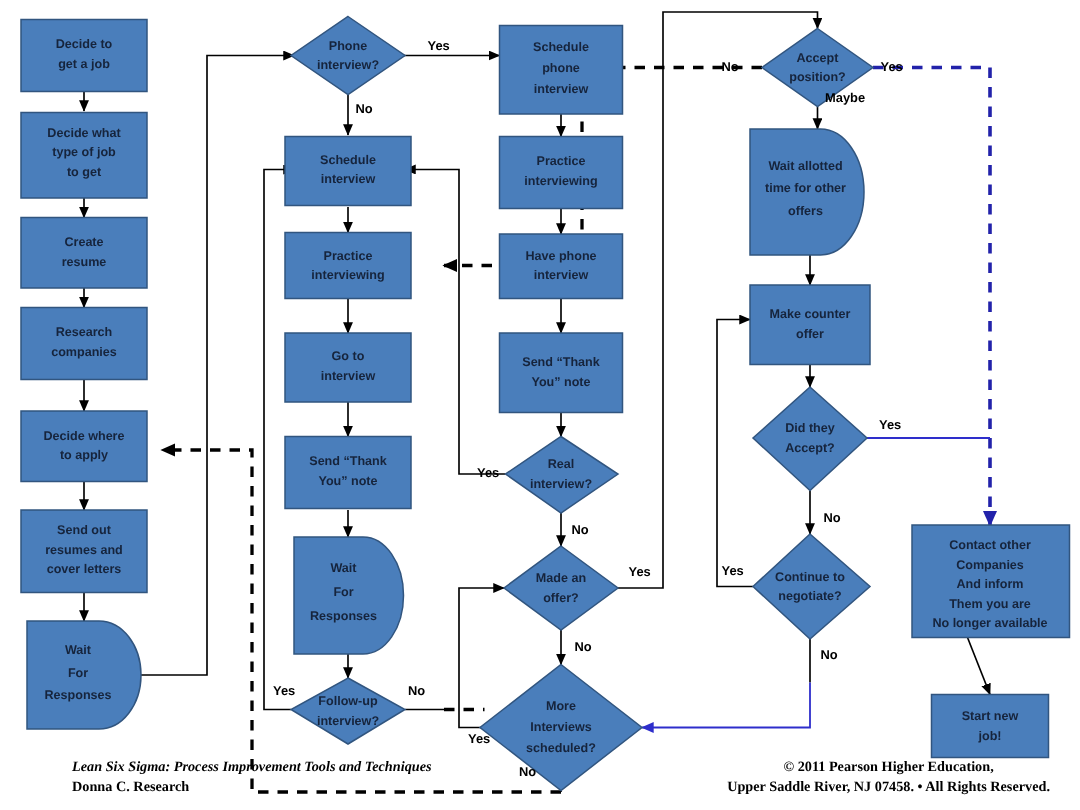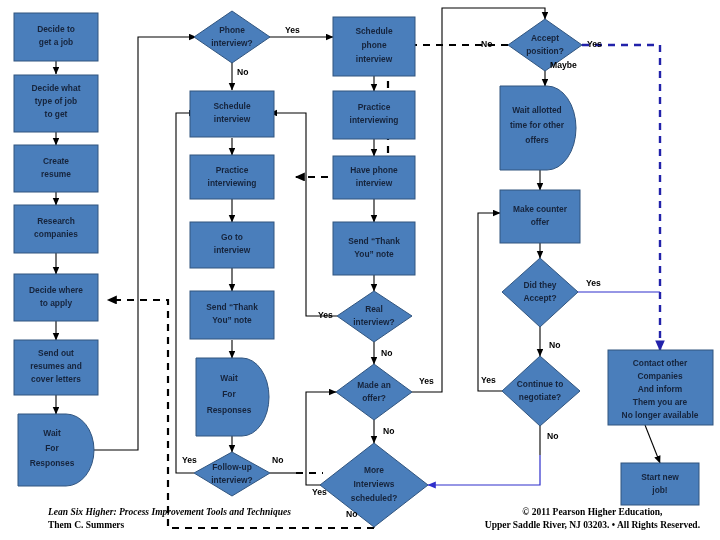--- a/index.html
+++ b/index.html
@@ -336,22 +336,22 @@
     <text class="edge-label" x="587" y="45">Yes</text>
     <text class="edge-label" x="550" y="66">Maybe</text>
     <text class="edge-label" x="586" y="284">Yes</text>
     <text class="edge-label" x="549" y="346">No</text>
     <text class="edge-label" x="481" y="381">Yes</text>
     <text class="edge-label" x="547" y="437">No</text>
   </g>
 </svg>
 
 <div class="footer" id="footer-left">
-  <div class="title">Lean Six Higher: Process Improvement Tools and Techniques</div>
-  <div>Them C. Summers</div>
+  <div class="title">Lean Six Sigma: Process Improvement Tools and Techniques</div>
+  <div>Donna C. Research</div>
 </div>
 
 <div class="footer" id="footer-right">
   <div>© 2011 Pearson Higher Education,</div>
-  <div>Upper Saddle River, NJ 03203. • All Rights Reserved.</div>
+  <div>Upper Saddle River, NJ 07458. • All Rights Reserved.</div>
 </div>
 
 </div>
 
 </body></html>

